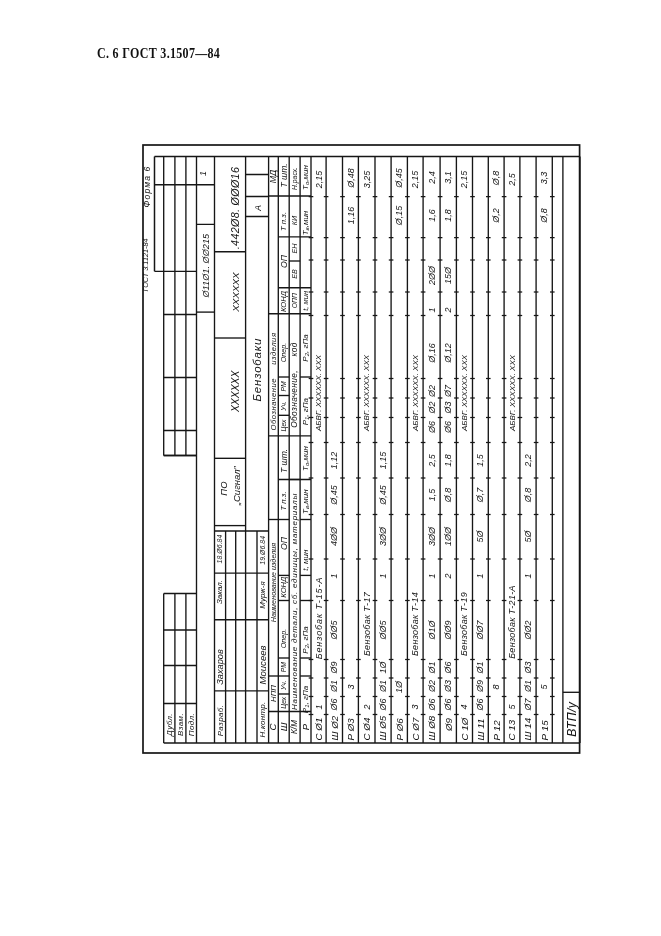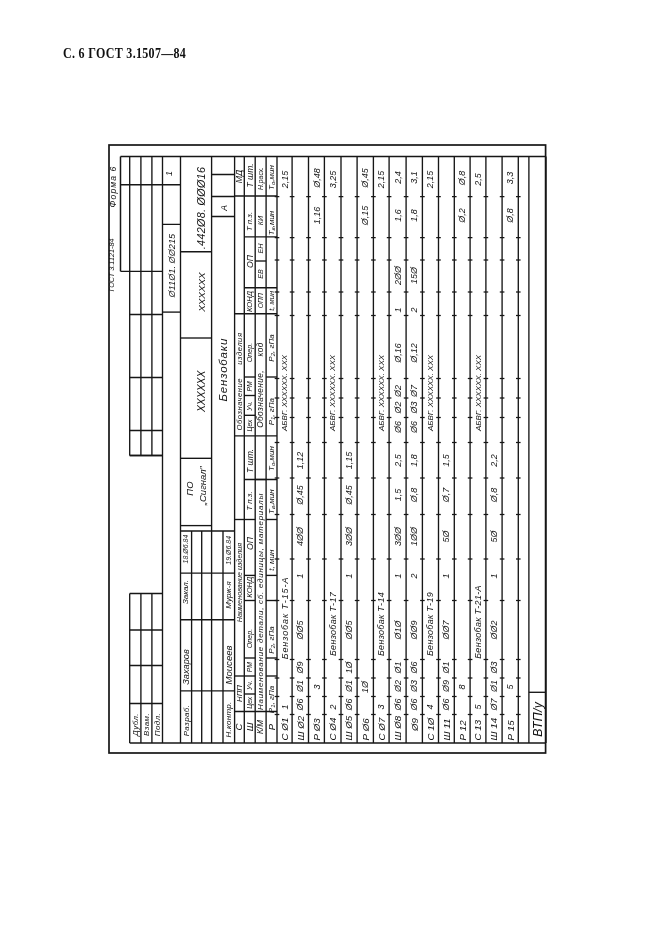--- a/index.html
+++ b/index.html
@@ -1,17 +1,17 @@
 <!DOCTYPE html>
 <html><head>
 <meta charset="utf-8">
 <style>
   html,body { margin:0; padding:0; background:#ffffff; -webkit-font-smoothing:antialiased; }
   #page { position:relative; width:574px; height:936px; background:#ffffff; overflow:hidden;
-          font-family:"Liberation Sans", sans-serif; }
+          font-family:"Liberation Sans", sans-serif;margin-left:34px; }
   #form { position:absolute; left:108px; top:753.5px; width:610.0px; height:438.6px;
           transform:rotate(-90deg); transform-origin:0 0; }
   .t { font-family:"Liberation Sans", sans-serif; font-style:italic; fill:#141414; }
   #hdr { position:absolute; left:63px; top:44px; font-family:"Liberation Serif", serif;
          font-weight:bold; font-size:15.5px; color:#101010; letter-spacing:0.4px;
          transform:scaleX(0.775); transform-origin:0 0; white-space:nowrap; }
 </style>
 </head>
 <body>
 <div id="page">

